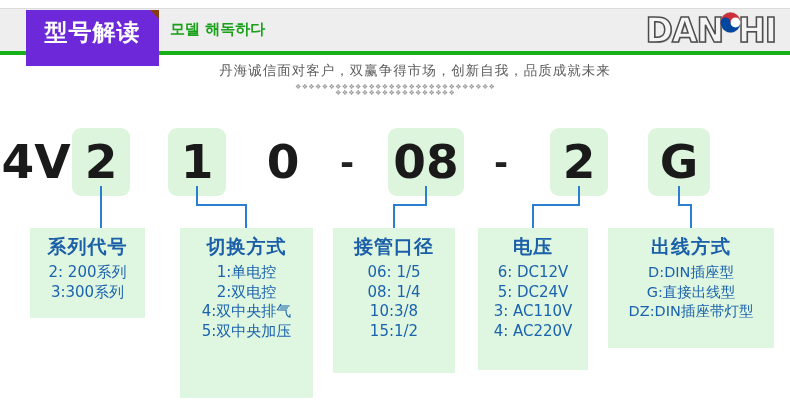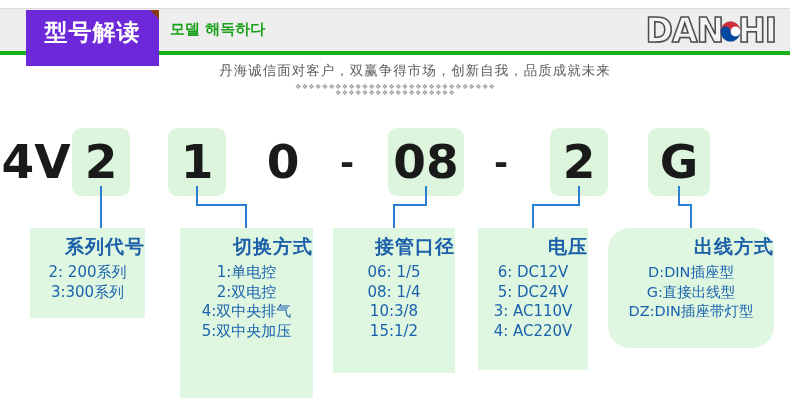--- a/index.html
+++ b/index.html
@@ -67,21 +67,21 @@
     white-space: nowrap;
     z-index: 3;
   }
 
   
   #brand-logo {
     position: absolute;
     right: 14px; top: 12px;
     height: 38px;
     display: flex;
-    align-items: center;
+    align-items: flex-start;
     z-index: 3;
   }
   .logo-letter {
     font-size: 33px;
     font-weight: bold;
     color: #f4f4f4;
     -webkit-text-stroke: 1.5px #4d4d4d;
     text-shadow: 1px 1px 0 #b9b9b9;
     letter-spacing: -1px;
     line-height: 38px;
@@ -154,21 +154,20 @@
     color: #1b5fa8;
   }
   .desc-title {
     display: block;
     font-size: 19px;
     font-weight: bold;
     color: #1b5fa8;
     margin: 6px 0 3px 0;
     letter-spacing: 1px;
     white-space: nowrap;
-    text-align: right;
   }
   .desc-item {
     display: block;
     font-size: 15px;
     color: #1b63ae;
     line-height: 19.5px;
     white-space: nowrap;
   }
   .desc-box.condensed .desc-item { font-size: 14.5px; }
 </style>
@@ -243,19 +242,19 @@
       <span class="desc-item">10:3/8</span>
       <span class="desc-item">15:1/2</span>
     </div>
     <div class="desc-box" style="left: 478px; top: 228px; width: 110px; height: 142px;">
       <span class="desc-title">电压</span>
       <span class="desc-item">6: DC12V</span>
       <span class="desc-item">5: DC24V</span>
       <span class="desc-item">3: AC110V</span>
       <span class="desc-item">4: AC220V</span>
     </div>
-    <div class="desc-box condensed" style="left: 608px; top: 228px; width: 166px; height: 120px; border-radius: 22px;">
+    <div class="desc-box condensed" style="left: 608px; top: 228px; width: 166px; height: 120px;">
       <span class="desc-title">出线方式</span>
       <span class="desc-item">D:DIN插座型</span>
       <span class="desc-item">G:直接出线型</span>
       <span class="desc-item">DZ:DIN插座带灯型</span>
     </div>
   </div>
 
 </body></html>

